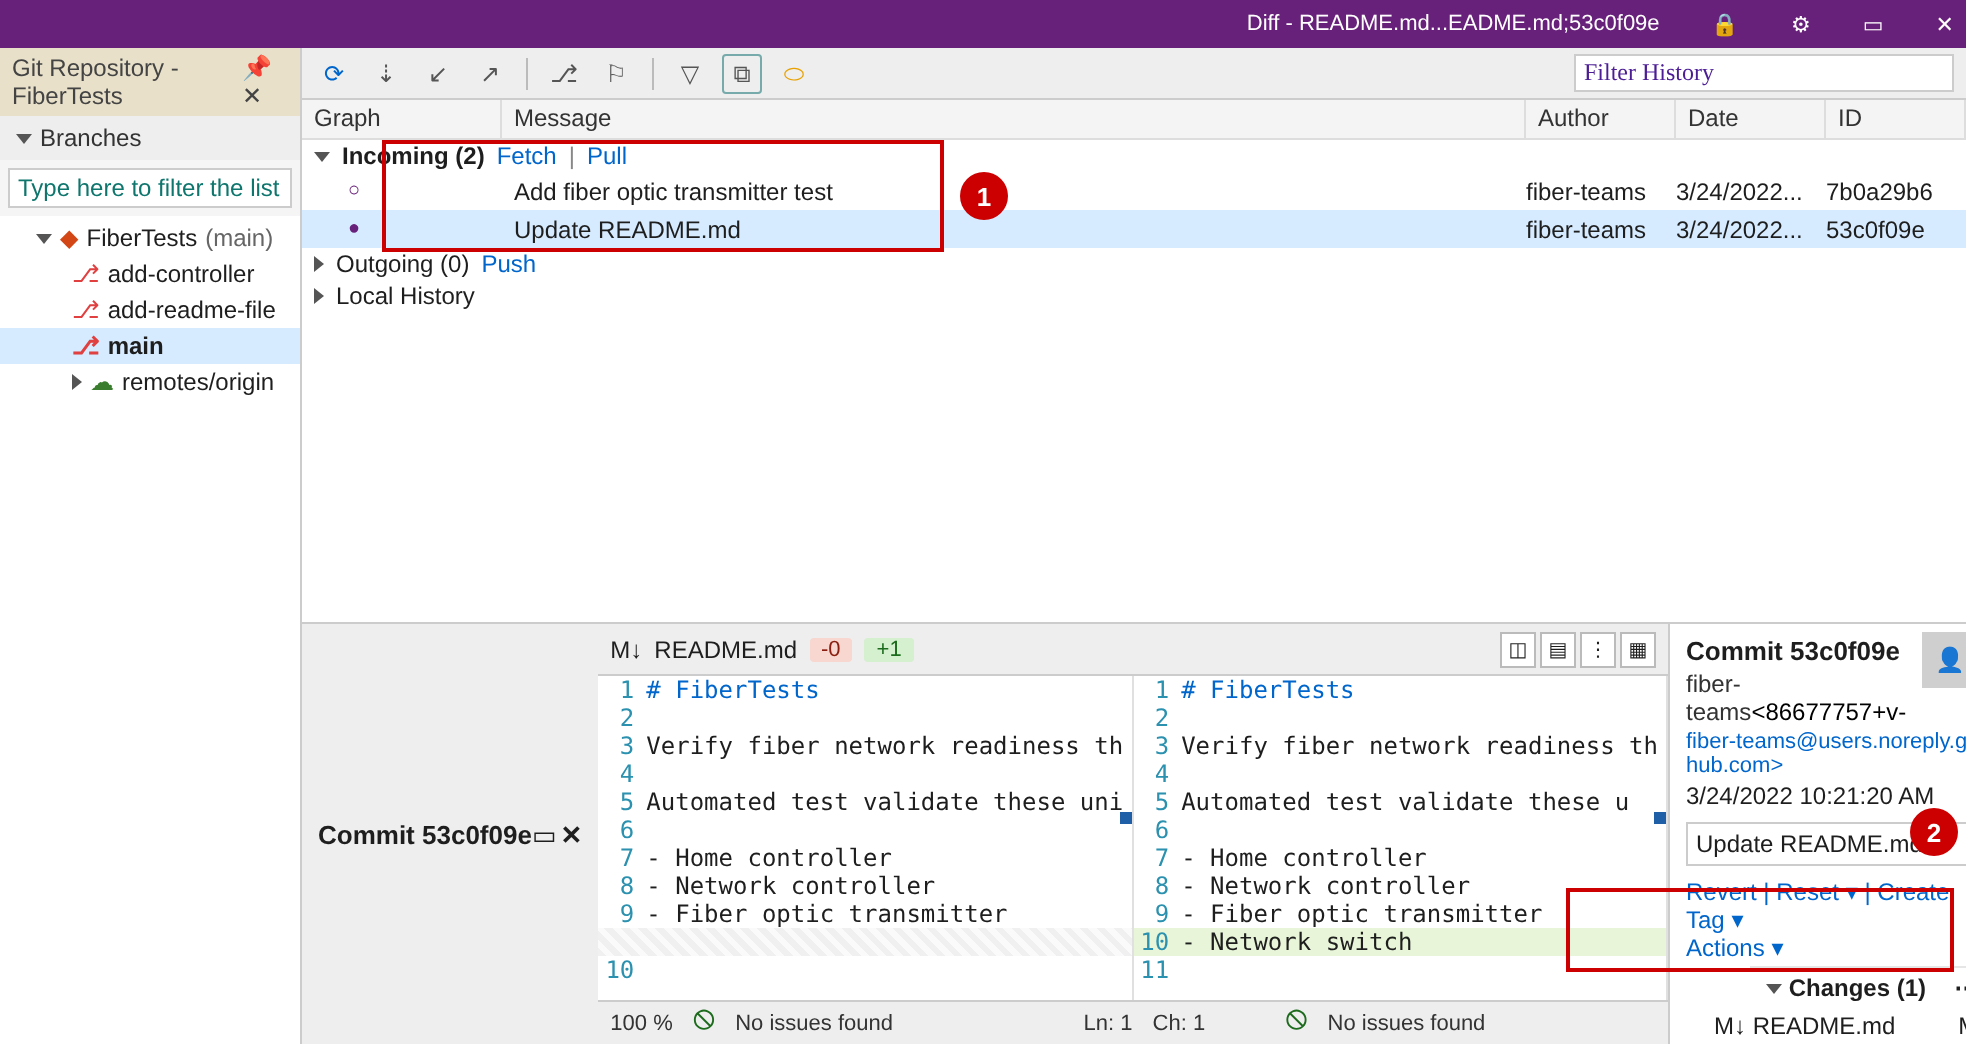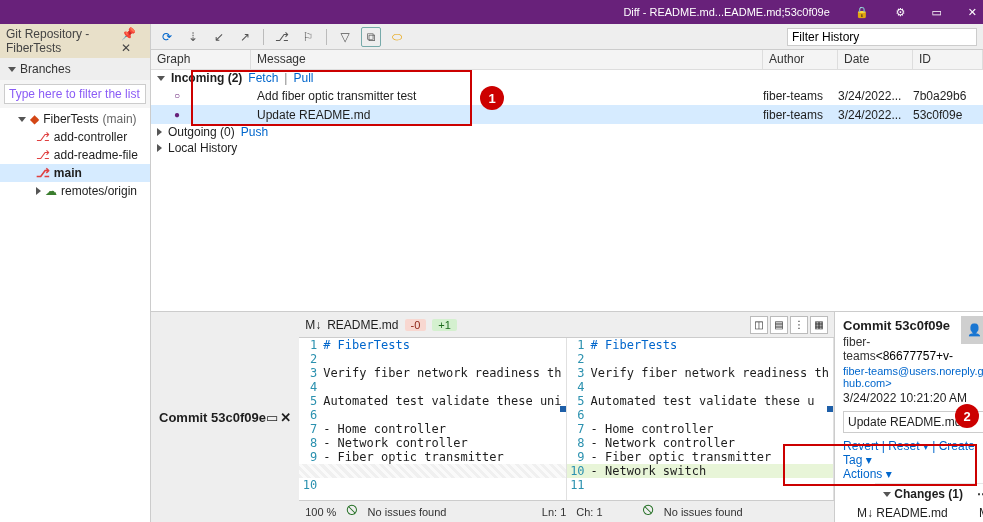--- a/index.html
+++ b/index.html
@@ -5,31 +5,31 @@
 * { box-sizing: border-box; margin: 0; padding: 0; }
 body { font-family: "Segoe UI", Tahoma, sans-serif; font-size: 12px; background: #fff; color: #1e1e1e; width: 983px; height: 522px; overflow: hidden; position: relative; }
 .titlebar { background: #68217a; color: #fff; height: 24px; display: flex; align-items: center; justify-content: flex-end; padding: 0 6px; gap: 8px; font-size: 11px; }
 .titlebar .title { margin-right: auto; visibility: hidden; }
 .titlebar .right { display: flex; gap: 26px; align-items: flex-start; }
 .main { display: flex; height: calc(100% - 24px); }
 .leftpanel { width: 188px; border-right: 1px solid #ccc; display: flex; flex-direction: column; background: #f5f5f5; }
 .tabheader { background: #e8e0c9; padding: 3px 6px; display: flex; align-items: center; color: #444; font-size: 12px; }
 .tabheader .pin { margin-left: auto; }
 .section-hdr { background: #eee; padding: 4px 8px; font-size: 12px; color: #333; display: flex; align-items: center; gap: 4px; }
-.filterbox { margin: 4px; padding: 2px 4px; border: 1px solid #ccc; color: #8b5cf6; background: #fff; }
+.filterbox { margin: 4px; padding: 2px 4px; border: 1px solid #ccc; color: #0f766e; background: #fff; }
 .tree { padding: 2px 0; background: #fff; flex: 1; }
 .tree-item { padding: 2px 4px 2px 18px; display: flex; align-items: center; gap: 4px; font-size: 12px; cursor: pointer; }
 .tree-item.l2 { padding-left: 36px; }
 .tree-item.sel { background: #d6ebff; font-weight: bold; }
 .icon-branch { color: #e04040; }
 .rightarea { flex: 1; display: flex; flex-direction: column; }
 .toolbar { height: 26px; border-bottom: 1px solid #ccc; display: flex; align-items: center; padding: 0 6px; gap: 6px; background: #eee; }
 .toolbar .tbtn { width: 20px; height: 20px; display: flex; align-items: center; justify-content: center; color: #555; cursor: pointer; border-radius: 2px; }
 .toolbar .sep { width: 1px; height: 16px; background: #bbb; margin: 0 2px; }
-.filterhist { margin-left: auto; width: 190px; border: 1px solid #ccc; padding: 1px 4px; color: #000000; background: #fff; font-size: 12px; }
+.filterhist { margin-left: auto; width: 190px; border: 1px solid #ccc; padding: 1px 4px; color: #4c1d95; background: #fff; font-size: 12px; font-family: Liberation Serif, serif; }
 .colhdr { display: flex; height: 20px; background: #f4f4f4; border-bottom: 1px solid #ddd; font-size: 12px; color: #333; }
 .colhdr > div { padding: 2px 6px; border-right: 1px solid #ddd; }
 .col-graph { width: 100px; }
 .col-msg { flex: 1; }
 .col-author { width: 75px; }
 .col-date { width: 75px; }
 .col-id { width: 70px; }
 .history { font-size: 12px; }
 .hrow { display: flex; align-items: center; height: 19px; }
 .hrow .col-graph { width: 100px; padding-left: 6px; display: flex; align-items: center; gap: 4px; }

